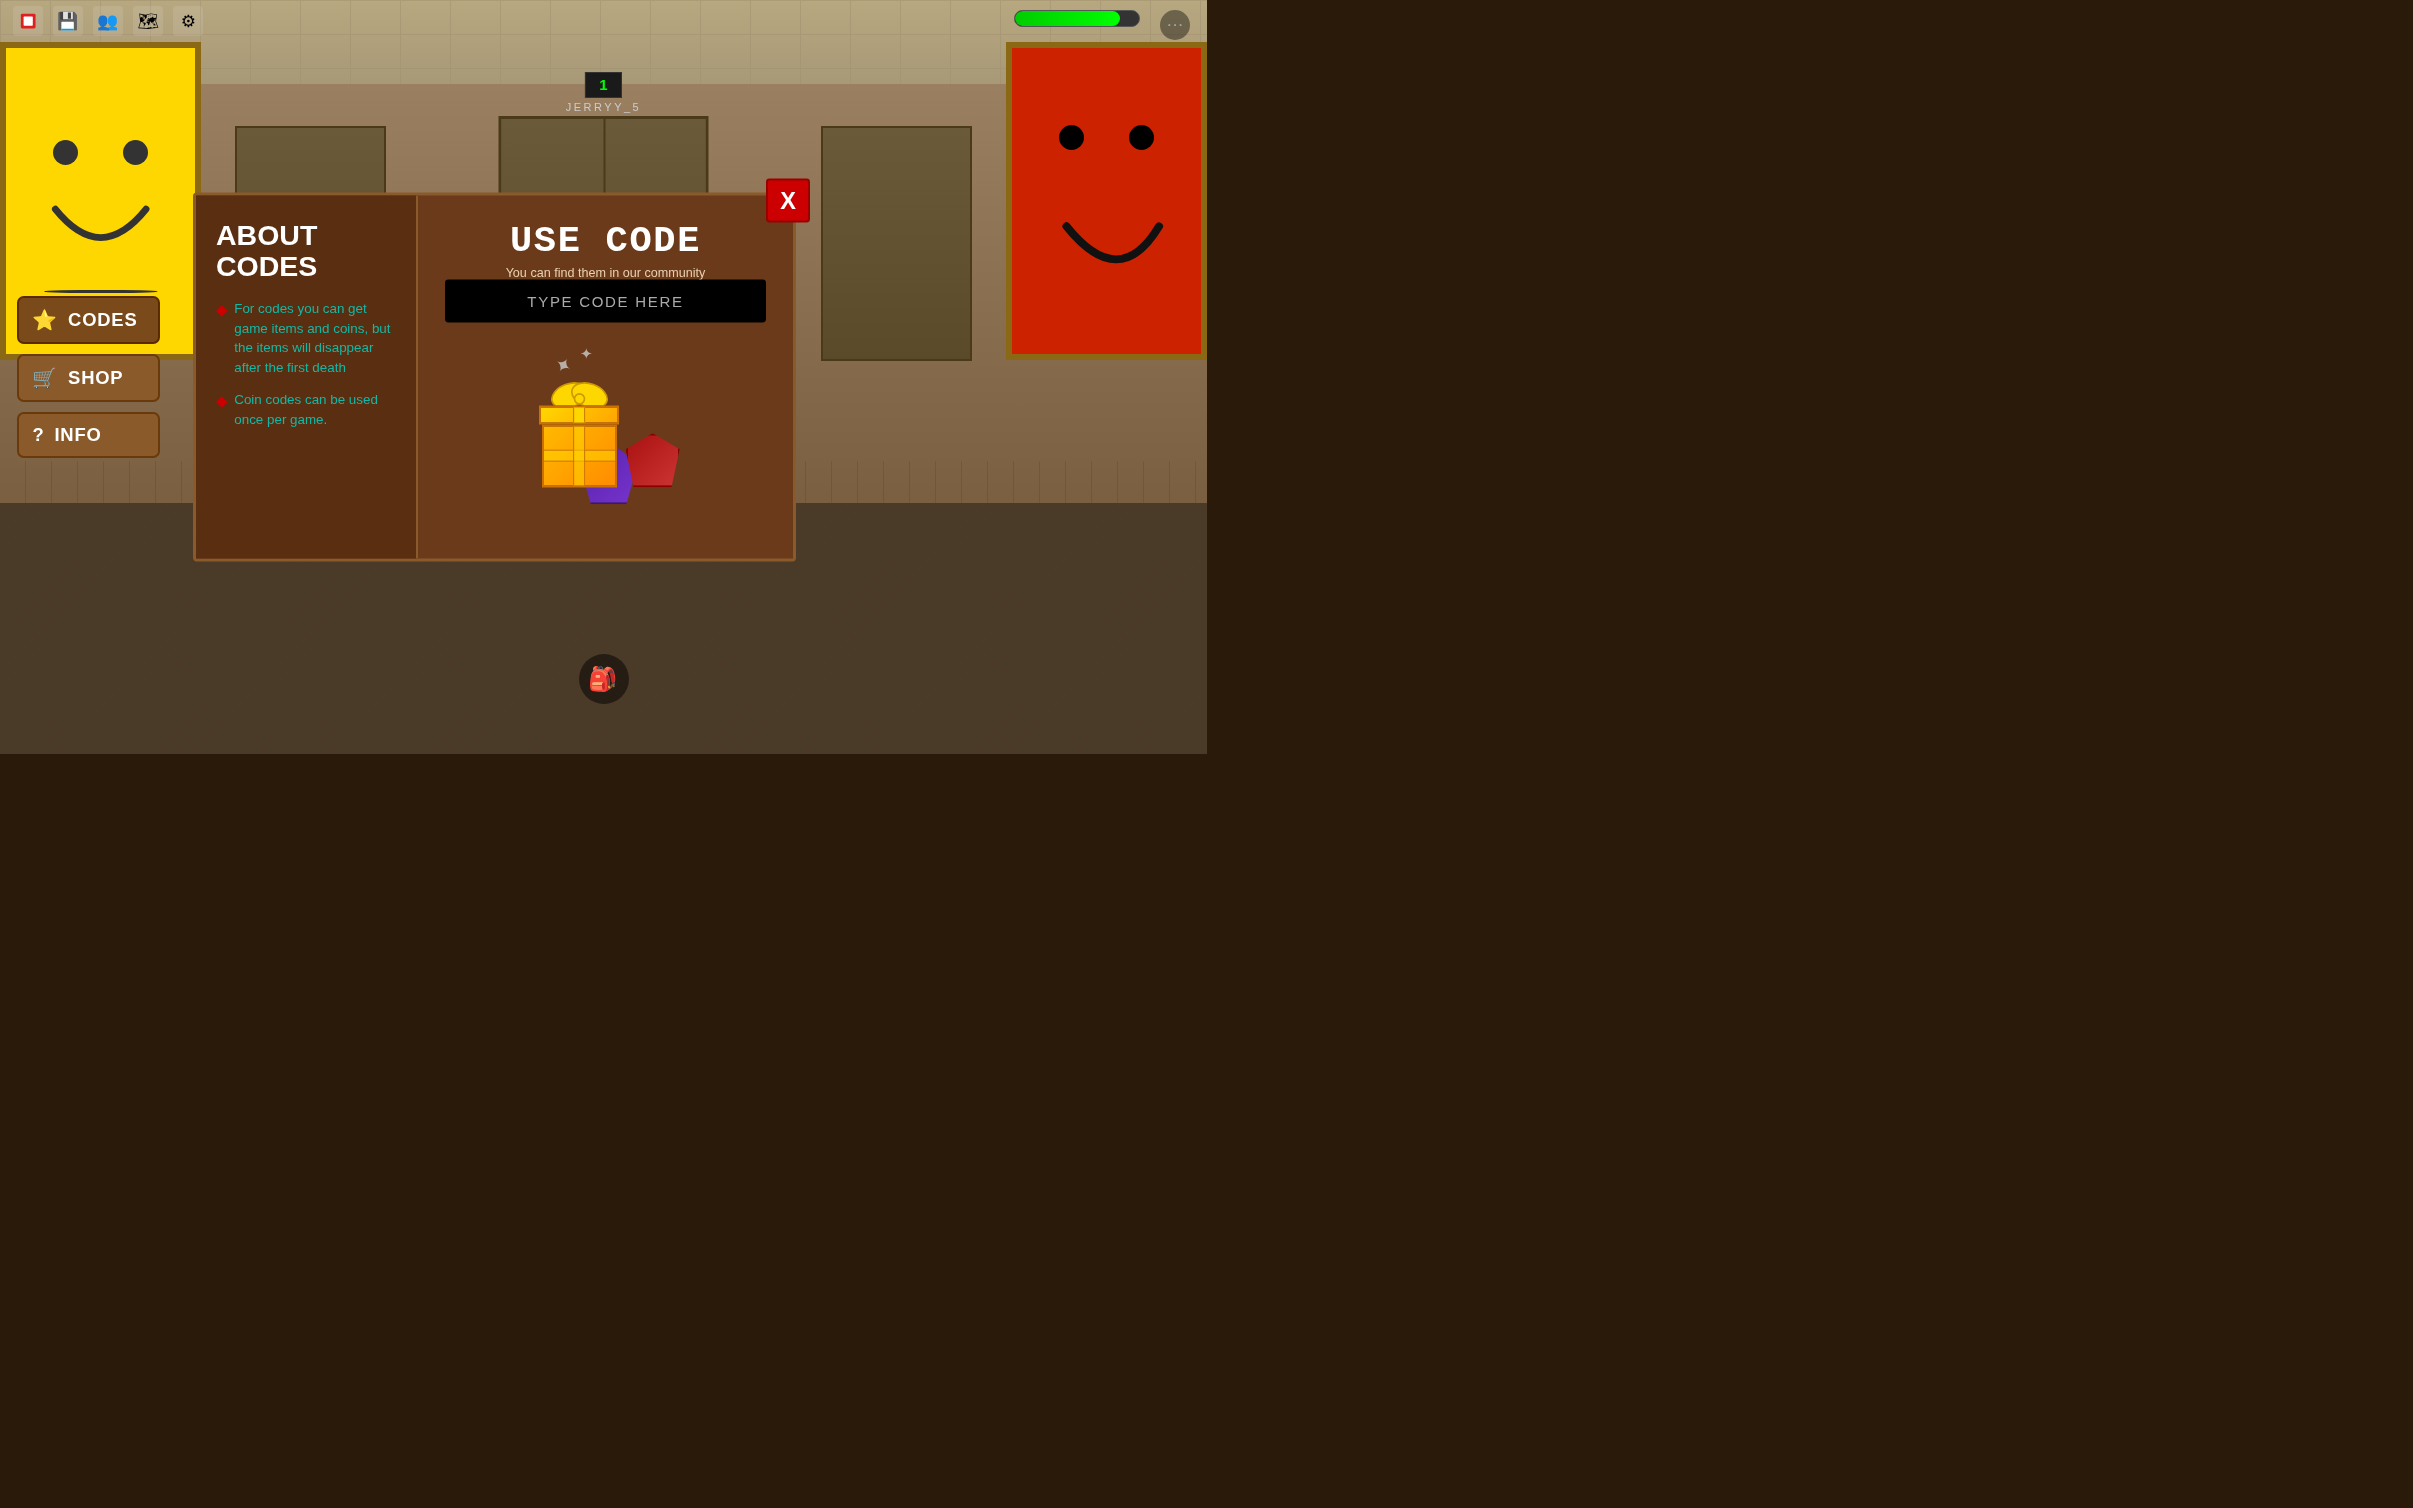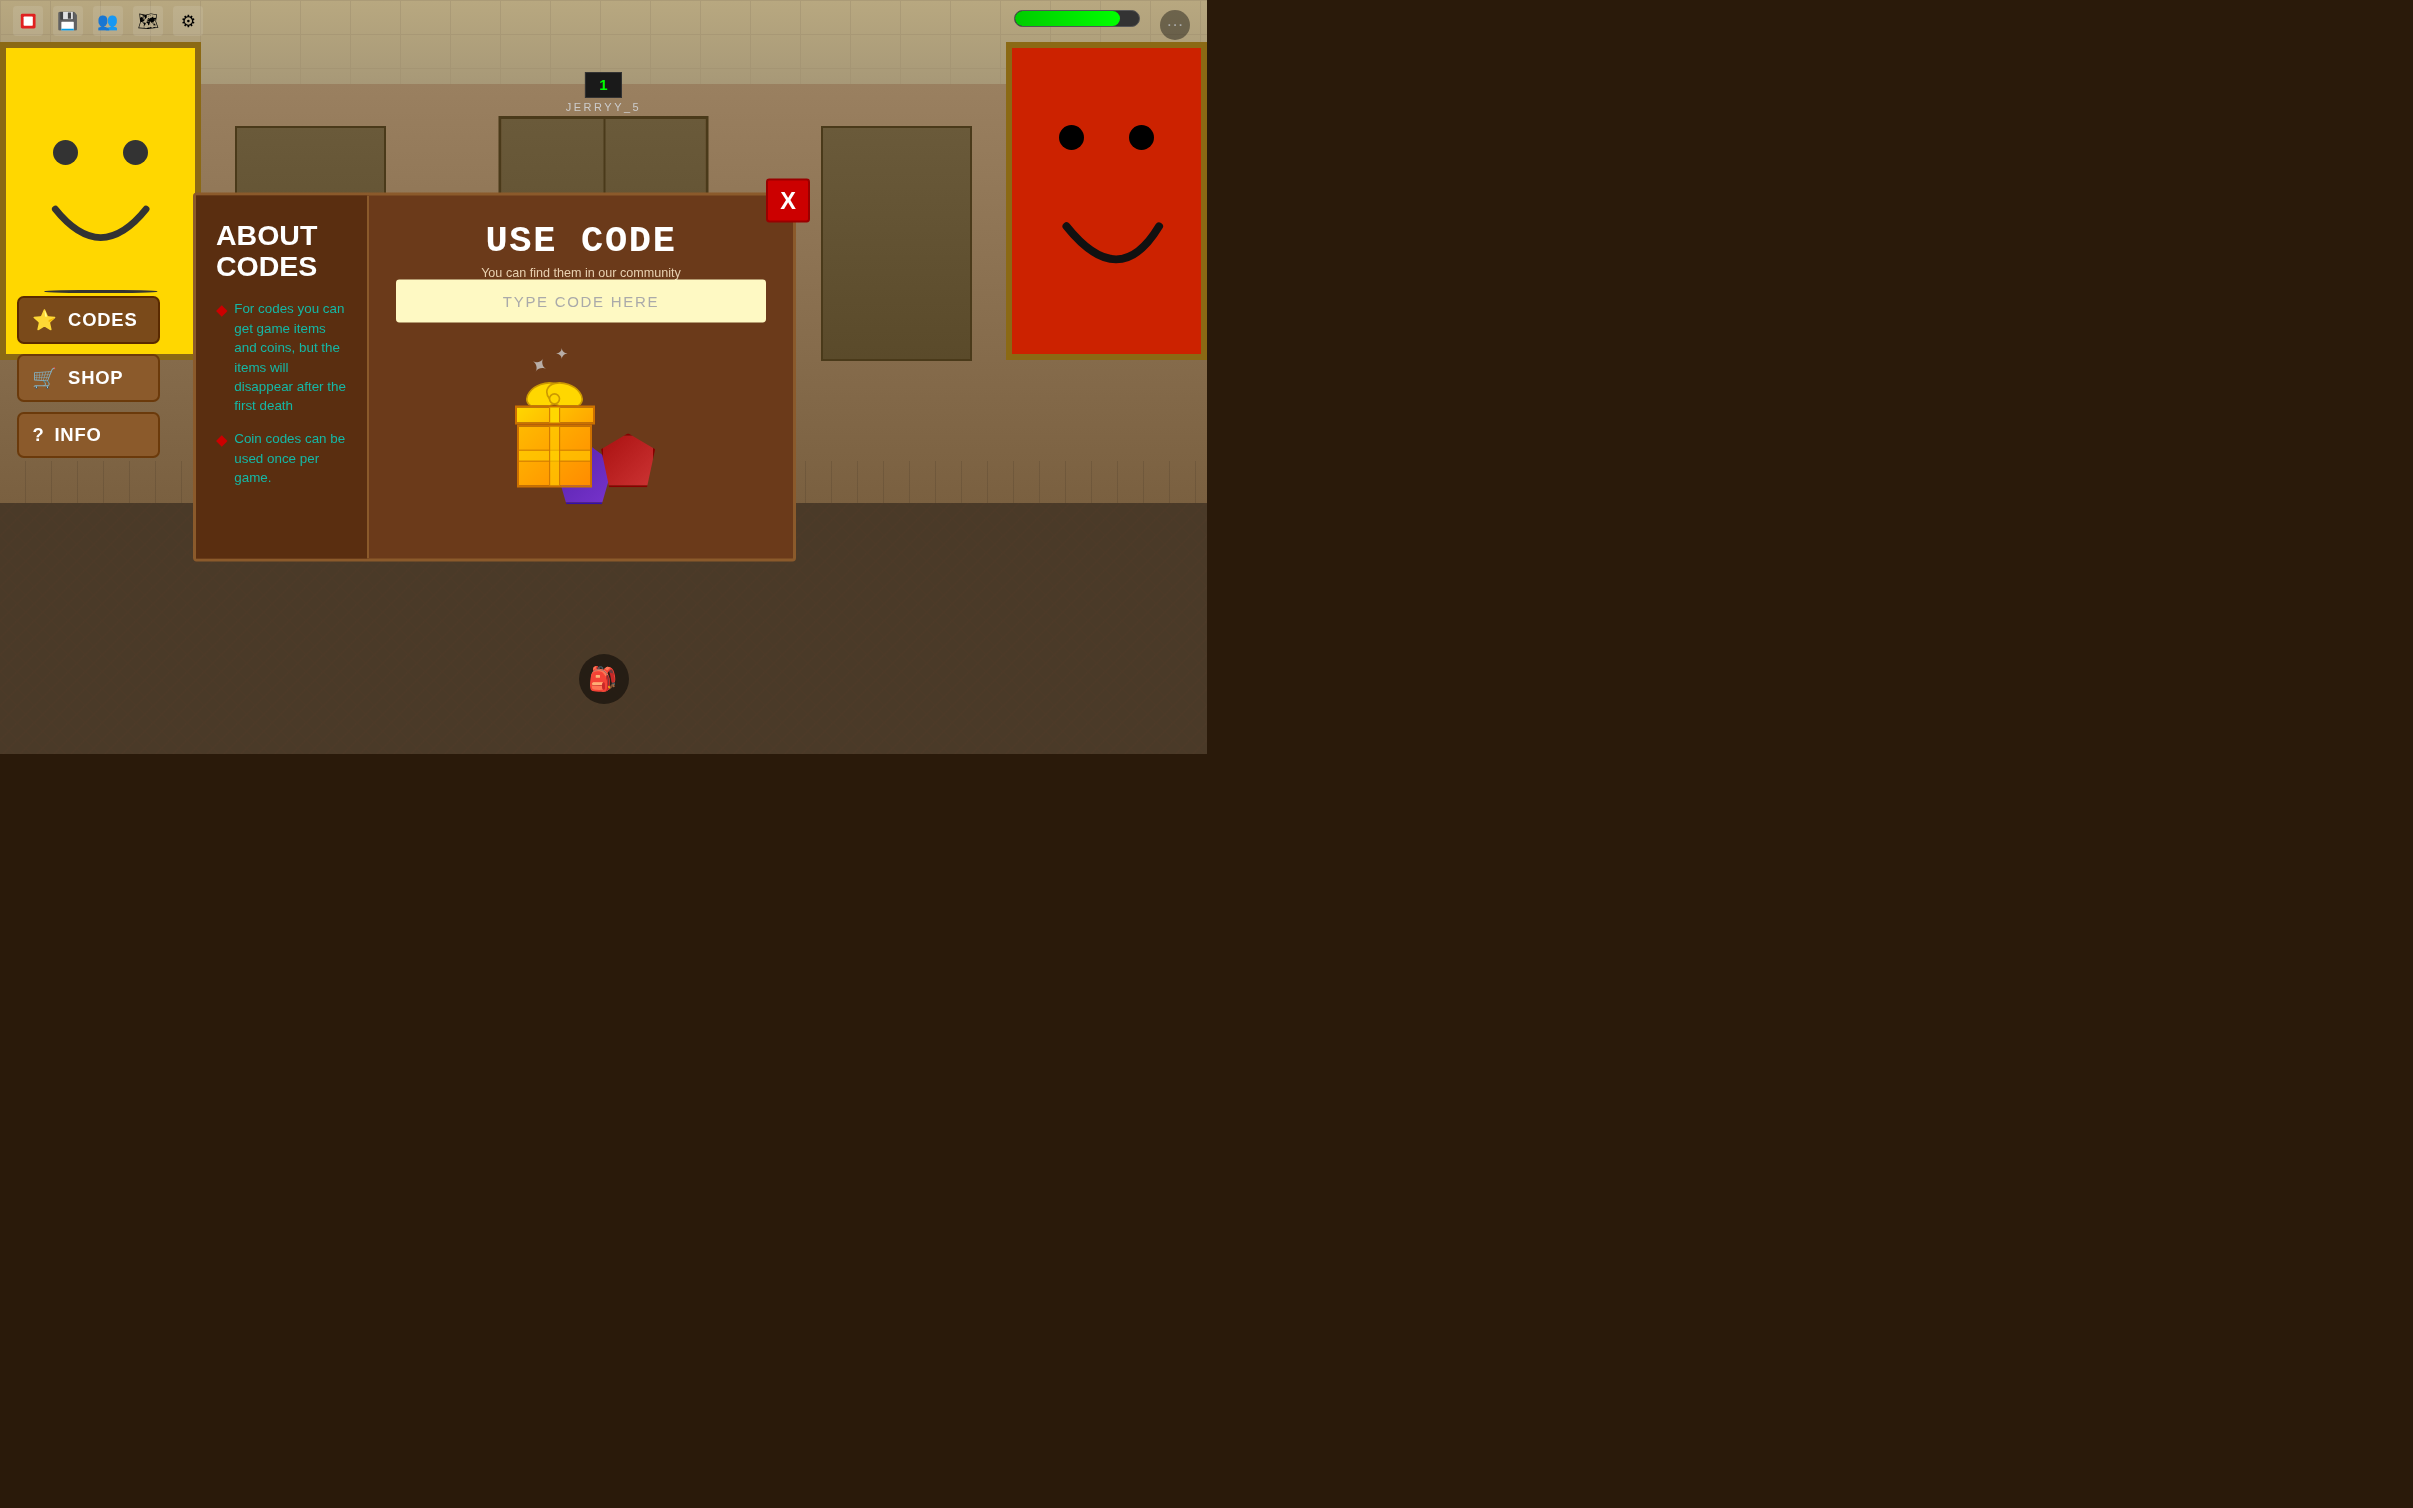--- a/index.html
+++ b/index.html
@@ -365,21 +365,21 @@
       display: flex;
       background: #6B3A1A;
       border: 3.4px solid #8B5A2B;
       border-radius: 3.4px;
       width: 603px;
       height: 369px;
     }
 
     
     .modal-left {
-      width: 173px;
+      width: 222px;
       background: #5a2e10;
       padding: 23.5px 20px;
       flex-shrink: 0;
       border-right: 2.5px solid #8B5A2B;
     }
 
     .modal-left-title {
       font-size: 28.5px;
       font-weight: 900;
       color: #fff;
@@ -435,21 +435,21 @@
       color: #e8d0b0;
       font-size: 12.6px;
       text-align: center;
       margin-bottom: 0;
       font-family: Arial, sans-serif;
     }
 
     .code-input {
       width: 100%;
       padding: 13.4px 17px;
-      background: #fef9c3;
+      background: #000000;
       border: none;
       border-radius: 3.4px;
       font-size: 15px;
       text-align: center;
       color: #888;
       letter-spacing: 1.7px;
       font-family: Arial, sans-serif;
       cursor: text;
       outline: none;
     }

